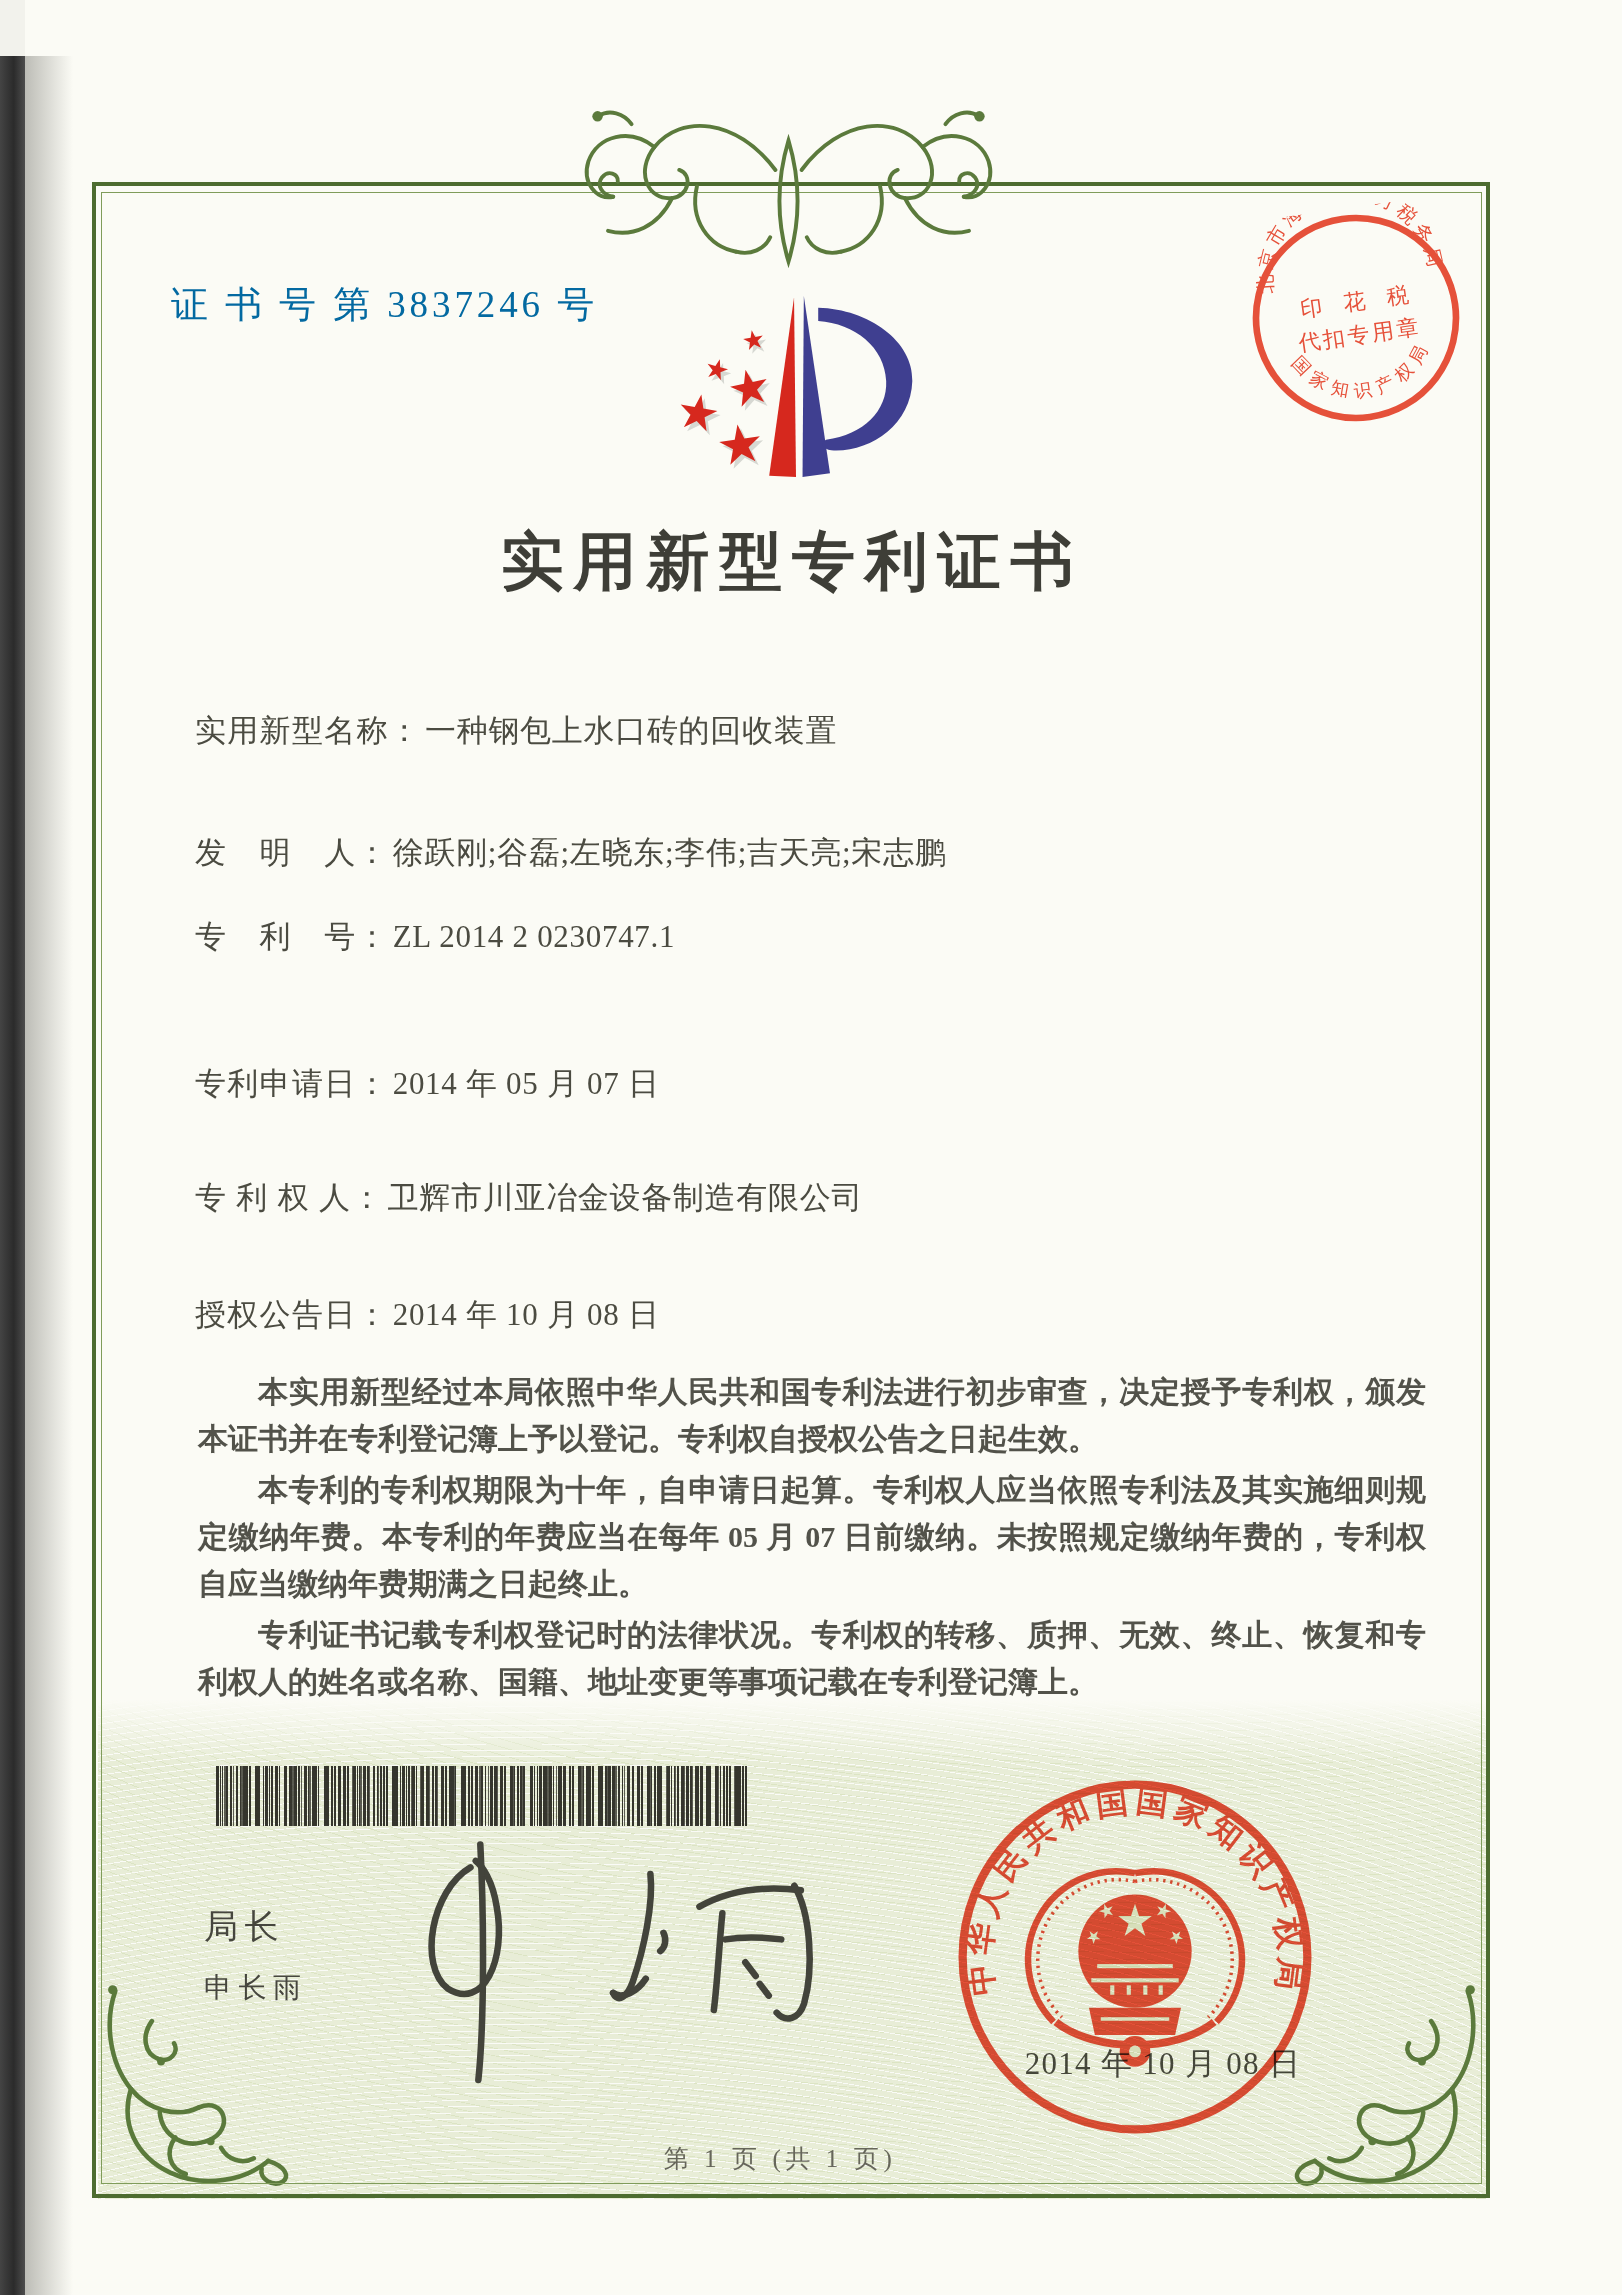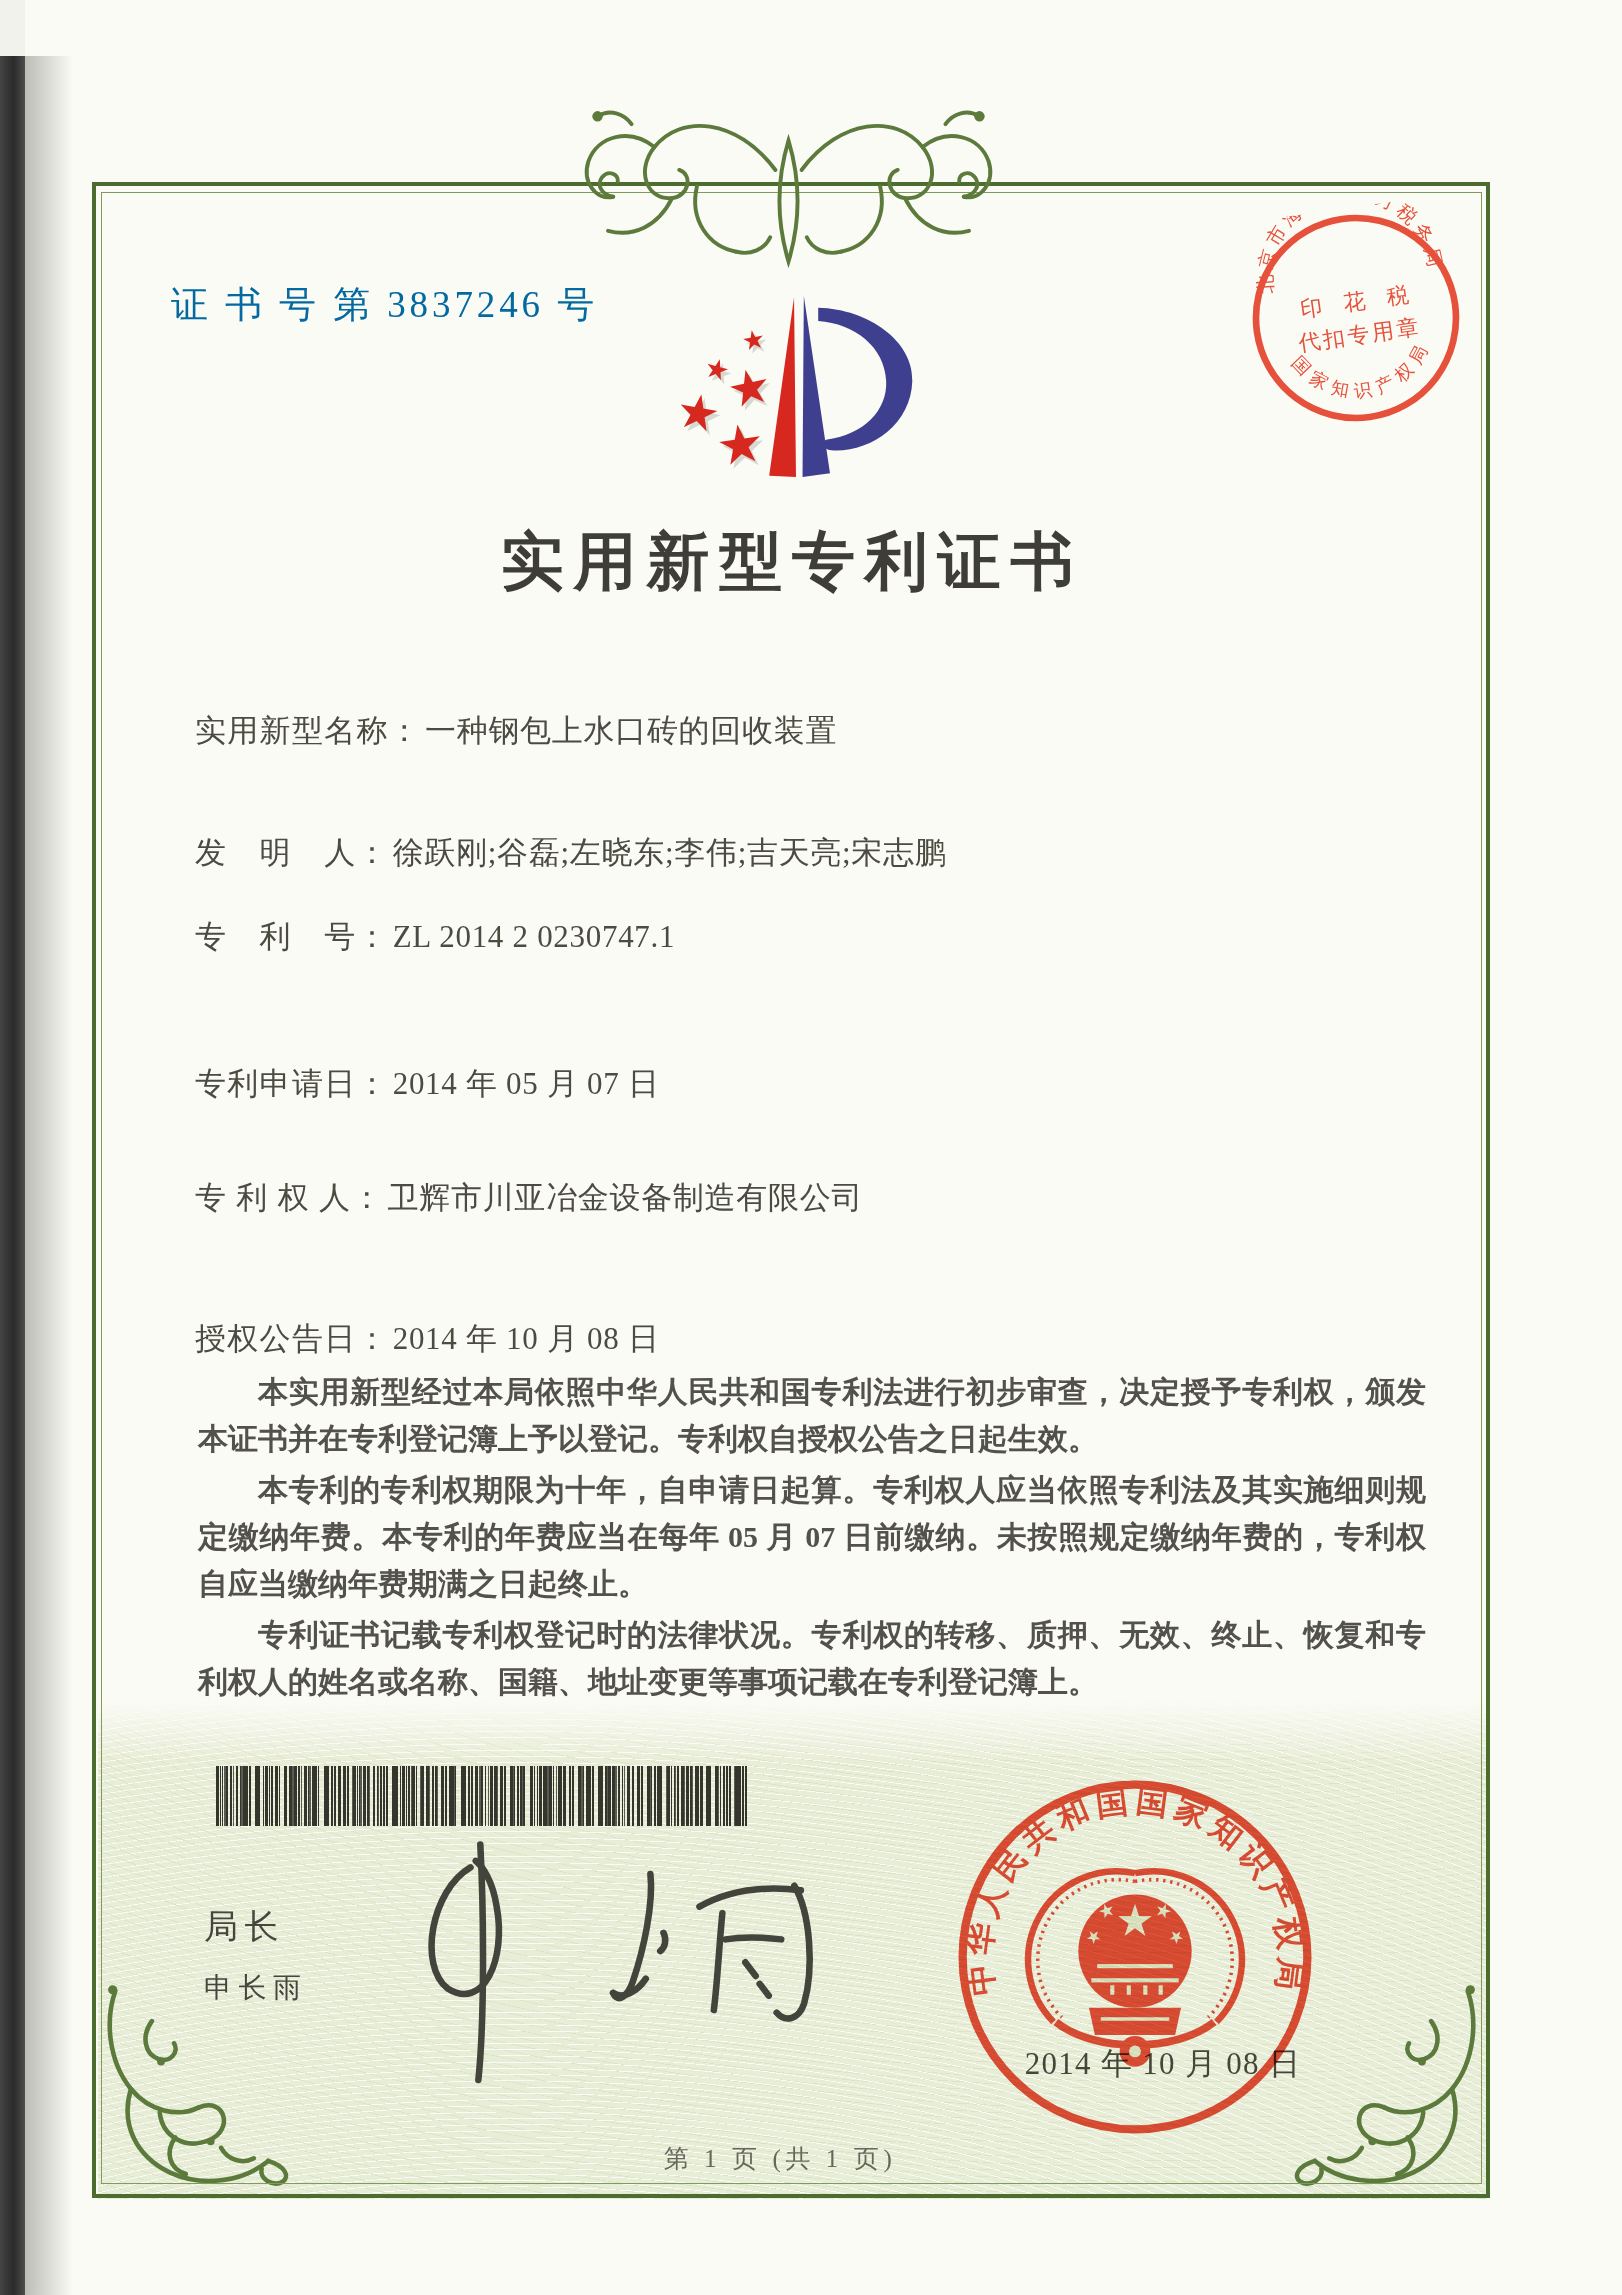--- a/index.html
+++ b/index.html
@@ -36,21 +36,21 @@
 
   .cert-no{left:171px;top:280px;font-size:37px;letter-spacing:3.9px;color:#0369a1;}
 
   .title{left:92px;top:519px;width:1400px;text-align:center;
     font-size:63px;font-weight:bold;letter-spacing:9.8px;color:#3e3e37;}
 
   .field{left:195px;font-size:31px;color:#4b4b41;white-space:nowrap;}
   .field .lab{letter-spacing:1.3px;}
   .field .val{margin-left:3.9px;letter-spacing:0.7px;}
   .f0{top:710px;} .f1{top:832px;} .f2{top:916px;}
-  .f3{top:1063px;} .f4{top:1177px;} .f5{top:1294px;margin-top:24px;}
+  .f3{top:1063px;} .f4{top:1177px;} .f5{top:1294px;}
 
   .paras{left:194px;top:1364px;width:1236px;font-size:30px;line-height:47px;
     color:#52524a;text-align:justify;}
   .paras p{margin:4px;text-indent:2em;font-weight:bold;}
 
   .barcode{left:216px;top:1766px;width:531px;height:60px;
     background:
       repeating-linear-gradient(90deg,#26261f 0 2.6px,transparent 2.6px 3.9px,#26261f 3.9px 5.2px,transparent 5.2px 9.8px),
       repeating-linear-gradient(90deg,#26261f 0 2px,transparent 2px 5.9px,#26261f 5.9px 7.2px,transparent 7.2px 13.7px),
       repeating-linear-gradient(90deg,rgba(38,38,31,.8) 0 1.3px,transparent 1.3px 8.5px);

